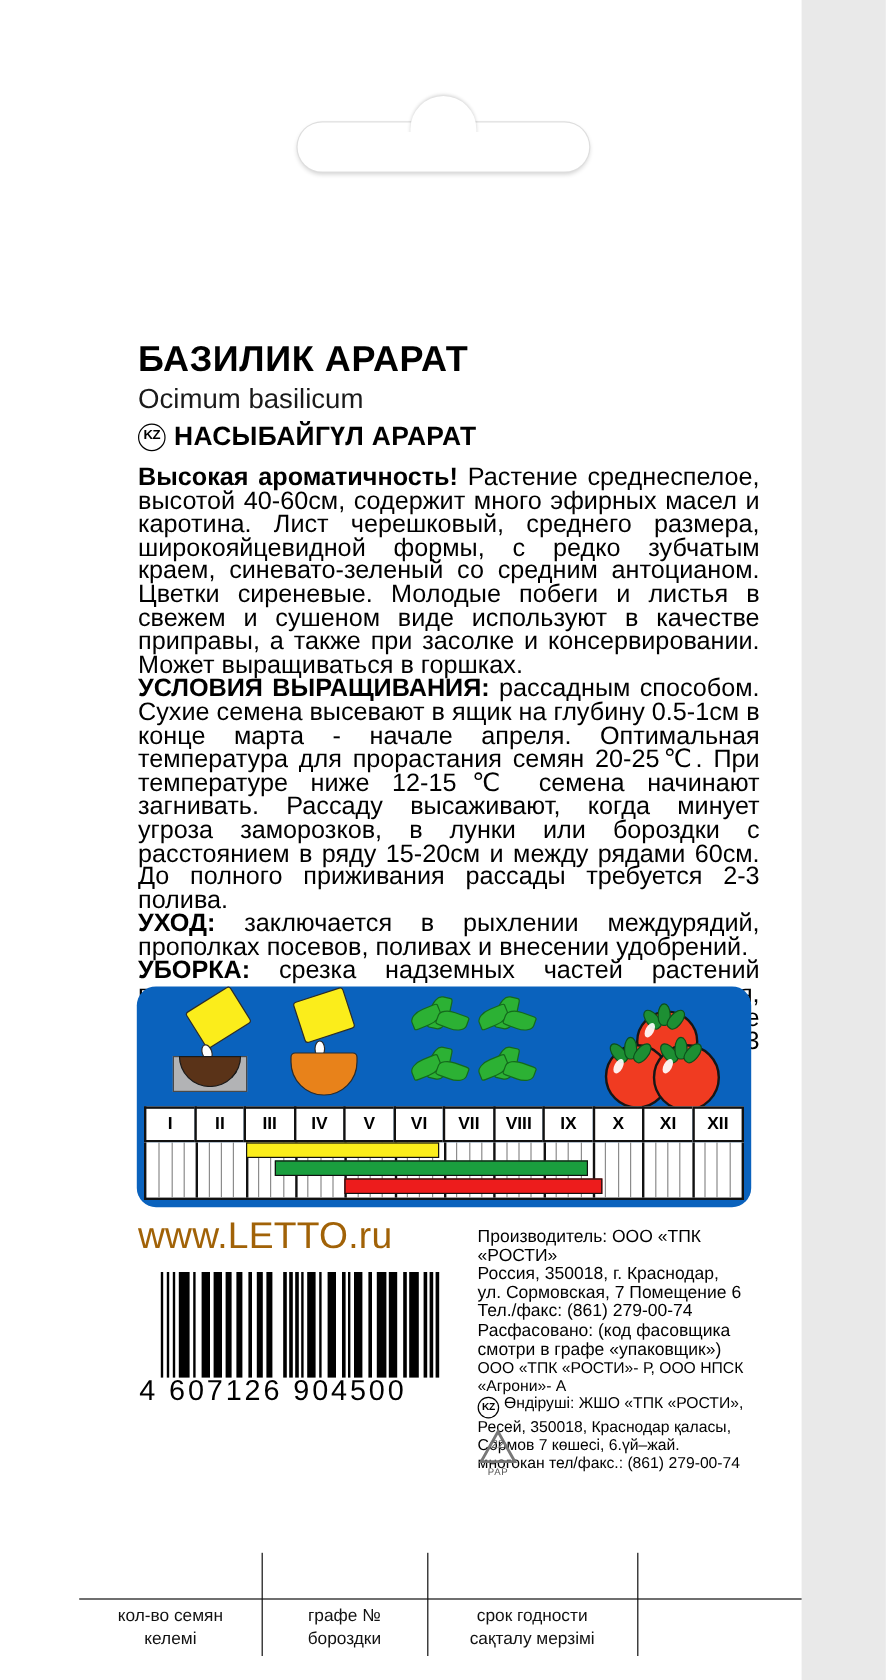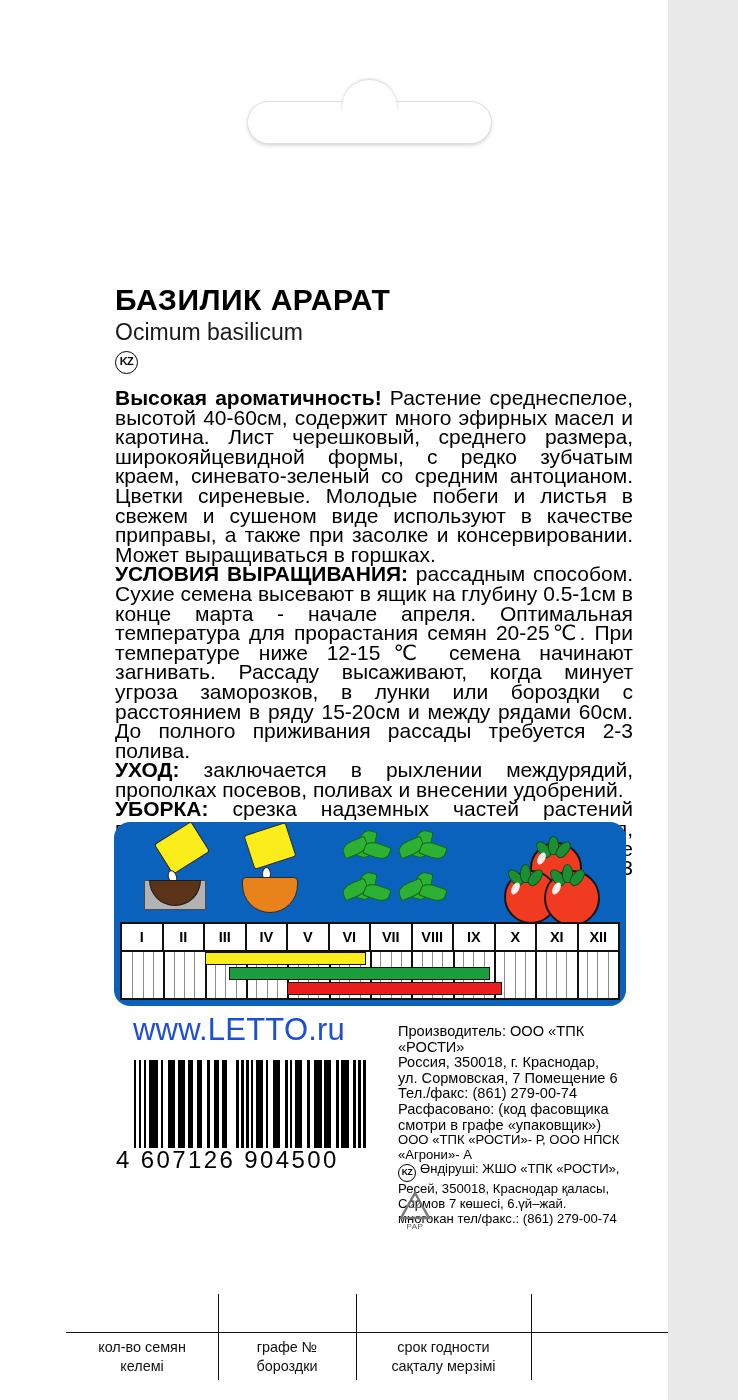--- a/index.html
+++ b/index.html
@@ -76,21 +76,21 @@
     flex:1;border:2px solid #111;border-right:none;background:#fff;box-sizing:border-box;
     font-size:14.5px;font-weight:bold;display:flex;align-items:center;justify-content:center;color:#000;
   }
   .cal-months .m:last-child{border-right:2px solid #111;}
   .cal-grid{position:relative;height:48px;background:#fff;border:2px solid #111;border-top:none;box-sizing:border-box;}
   .cal-grid .wk{position:absolute;top:0;bottom:0;width:1px;background:#8c8c8c;}
   .cal-grid .mn{position:absolute;top:0;bottom:0;width:2px;background:#111;}
   .cal-bar{position:absolute;height:13px;border:1.4px solid #111;box-sizing:border-box;}
 
   
-  .site{position:absolute;left:133px;top:1012px;font-size:31px;letter-spacing:.2px;color:#1d4ed8;}
+  .site{position:absolute;left:115px;top:1012px;font-size:31px;letter-spacing:.2px;color:#a16207;}
   .barcode{position:absolute;left:134px;top:1060px;width:232px;height:88px;display:flex;align-items:flex-end;gap:0;}
   .barcode i{display:block;background:#000;height:100%;}
   .bc-digits{position:absolute;left:116px;top:1146px;width:268px;font-size:24px;letter-spacing:2.4px;color:#000;}
 
   
   .maker{position:absolute;left:398px;top:1024px;width:244px;font-size:14.6px;line-height:15.6px;color:#000;}
   .maker .ru2{font-size:13.1px;line-height:14.6px;}
   .maker .kzline{display:flex;align-items:flex-start;gap:4px;}
   .kzmark-sm{
     flex:none;display:inline-block;width:16px;height:16px;border:1.4px solid #000;border-radius:50%;
@@ -119,20 +119,21 @@
     <div class="bar"></div>
     <div class="bump"></div>
     <div class="cover"></div>
   </div>
 
   <div class="title-block">
     <div class="t-main">БАЗИЛИК  АРАРАТ</div>
     <div class="t-latin">Ocimum basilicum</div>
     <div class="t-kz">
       <span class="kzmark">KZ</span>
+      <span class="t-kz-text">НАСЫБАЙГҮЛ  АРАРАТ</span>
     </div>
   </div>
 
   <div class="body-copy">
     <p><b>Высокая ароматичность!</b><span>  Растение среднеспелое, высотой 40-60см, содержит много эфирных масел и каротина. Лист черешковый, среднего размера, широкояйцевидной формы, с редко зубчатым краем, синевато-зеленый со средним антоцианом. Цветки сиреневые. Молодые побеги и листья в свежем и сушеном виде используют в качестве приправы, а также при засолке и консервировании. Может выращиваться в горшках.</span></p>
     <p><b>УСЛОВИЯ ВЫРАЩИВАНИЯ:</b><span> рассадным способом. Сухие семена высевают в ящик на глубину 0.5-1см в конце марта - начале апреля. Оптимальная температура для прорастания семян 20-25℃. При температуре ниже 12-15℃ семена начинают загнивать. Рассаду высаживают, когда минует угроза заморозков, в лунки или бороздки с расстоянием в ряду 15-20см и между рядами 60см. До полного приживания рассады требуется 2-3 полива.</span></p>
     <p><b>УХОД:</b><span> заключается в рыхлении междурядий, прополках посевов, поливах и внесении удобрений.</span></p>
     <p><b>УБОРКА:</b><span> срезка надземных частей растений производится в сухую погоду во время цветения, сушат в тени. Для потребления в свежем виде молодые листья срезают с молодых растений 2 – 3 раза за период вегетации.</span></p>
   </div>
 

